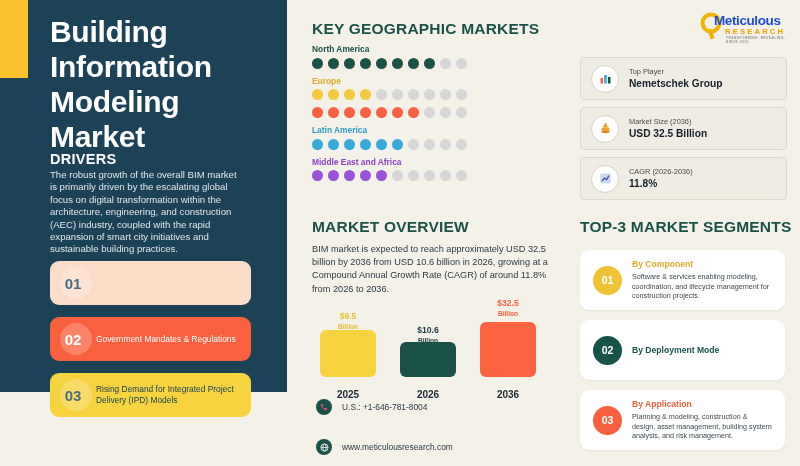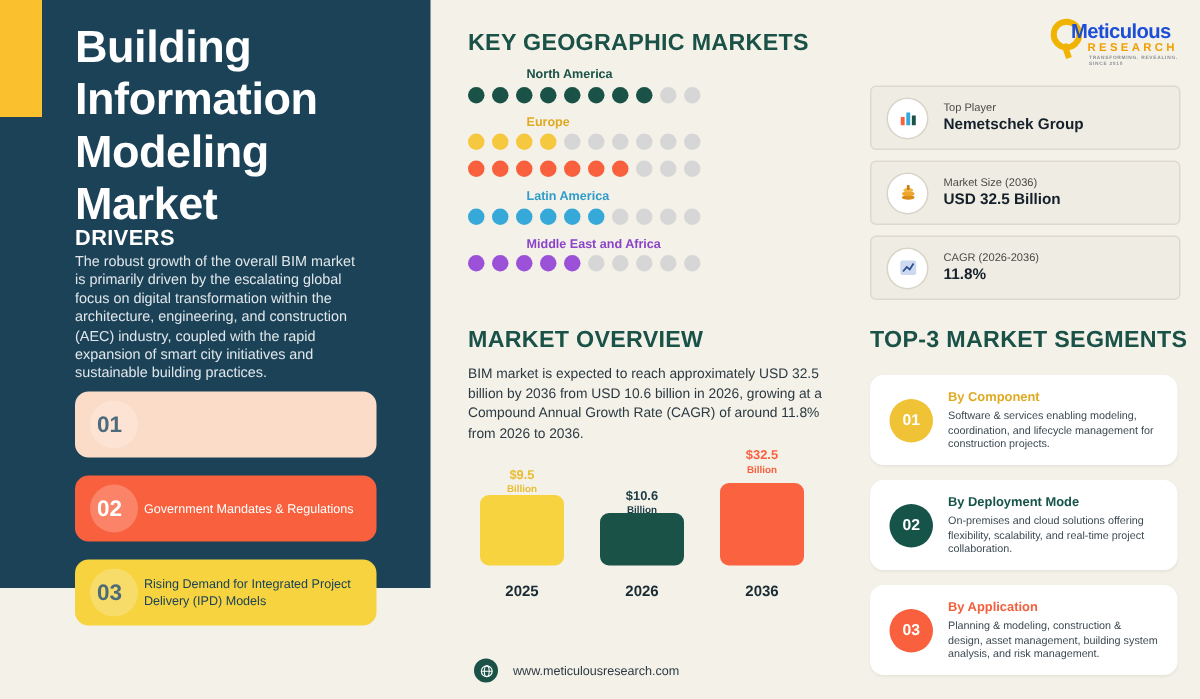--- a/index.html
+++ b/index.html
@@ -75,21 +75,21 @@
 
   
   .sec-head{
     position:absolute;color:#1a5247;font-size:15.5px;font-weight:bold;
     letter-spacing:0.2px;
   }
 
   
   .geo-wrap{position:absolute;left:312px;top:44px;width:250px;}
   .geo-row{margin-bottom:7px;}
-  .geo-label{font-size:8.4px;font-weight:bold;margin-bottom:3.5px;margin-left:39px;}
+  .geo-label{font-size:8.4px;font-weight:bold;margin-bottom:3.5px;}
   .dots{display:flex;gap:5px;}
   .dot{width:11px;height:11px;border-radius:50%;background:#d6d6d6;}
 
   
   .stat-card{
     position:absolute;left:580px;width:205px;height:41px;
     background:#efece3;border:1px solid #ddd9cd;border-radius:4px;
     display:flex;align-items:center;
   }
   .stat-icon{
@@ -317,20 +317,28 @@
     <div class="bar-year" style="left:80px;">2026</div>
 
     <div class="bar-lab" style="left:160px;top:-1px;color:#f9603e;">
       <span>$32.5</span>
       <span class="sub">Billion</span>
     </div>
     <div class="bar" style="left:160px;height:55px;background:#fb6240;"></div>
     <div class="bar-year" style="left:160px;">2036</div>
   </div>
 
+  <div class="contact-row" style="top:399px;">
+    <div class="contact-ico">
+      <svg width="9" height="9" viewBox="0 0 10 10">
+        <path d="M1.4 1.2c1.1-.6 1.6.1 2 .9.3.6-.4.9-.5 1.4.3 1.1 1.4 2.2 2.5 2.5.5-.1.8-.8 1.4-.5.8.4 1.5.9.9 2-.7 1.2-2.6.5-4.2-1.1S.2 2 1.4 1.2z" fill="#e7478c"></path>
+      </svg>
+    </div>
+    <div class="contact-txt">U.S.: +1-646-781-8004</div>
+  </div>
 
 
   <div class="contact-row" style="top:439px;">
     <div class="contact-ico">
       <svg width="9" height="9" viewBox="0 0 10 10">
         <circle cx="5" cy="5" r="4" fill="none" stroke="#ffffff" stroke-width="0.9"></circle>
         <ellipse cx="5" cy="5" rx="1.8" ry="4" fill="none" stroke="#ffffff" stroke-width="0.8"></ellipse>
         <line x1="1" y1="5" x2="9" y2="5" stroke="#ffffff" stroke-width="0.8"></line>
       </svg>
     </div>
@@ -344,21 +352,20 @@
     <div class="seg-body">
       <div class="seg-title" style="color:#e0ab24;">By Component</div>
       <div class="seg-desc">Software &amp; services enabling modeling, coordination, and lifecycle management for construction projects.</div>
     </div>
   </div>
 
   <div class="seg-card" style="top:320px;">
     <div class="seg-num" style="background:#16544a;">02</div>
     <div class="seg-body">
       <div class="seg-title" style="color:#16544a;">By Deployment Mode</div>
-      <div class="seg-desc">On-premises and cloud solutions offering flexibility, scalability, and real-time project collaboration.</div>
     </div>
   </div>
 
   <div class="seg-card" style="top:390px;">
     <div class="seg-num" style="background:#f9603e;">03</div>
     <div class="seg-body">
       <div class="seg-title" style="color:#f2603d;">By Application</div>
       <div class="seg-desc">Planning &amp; modeling, construction &amp; design, asset management, building system analysis, and risk management.</div>
     </div>
   </div>

